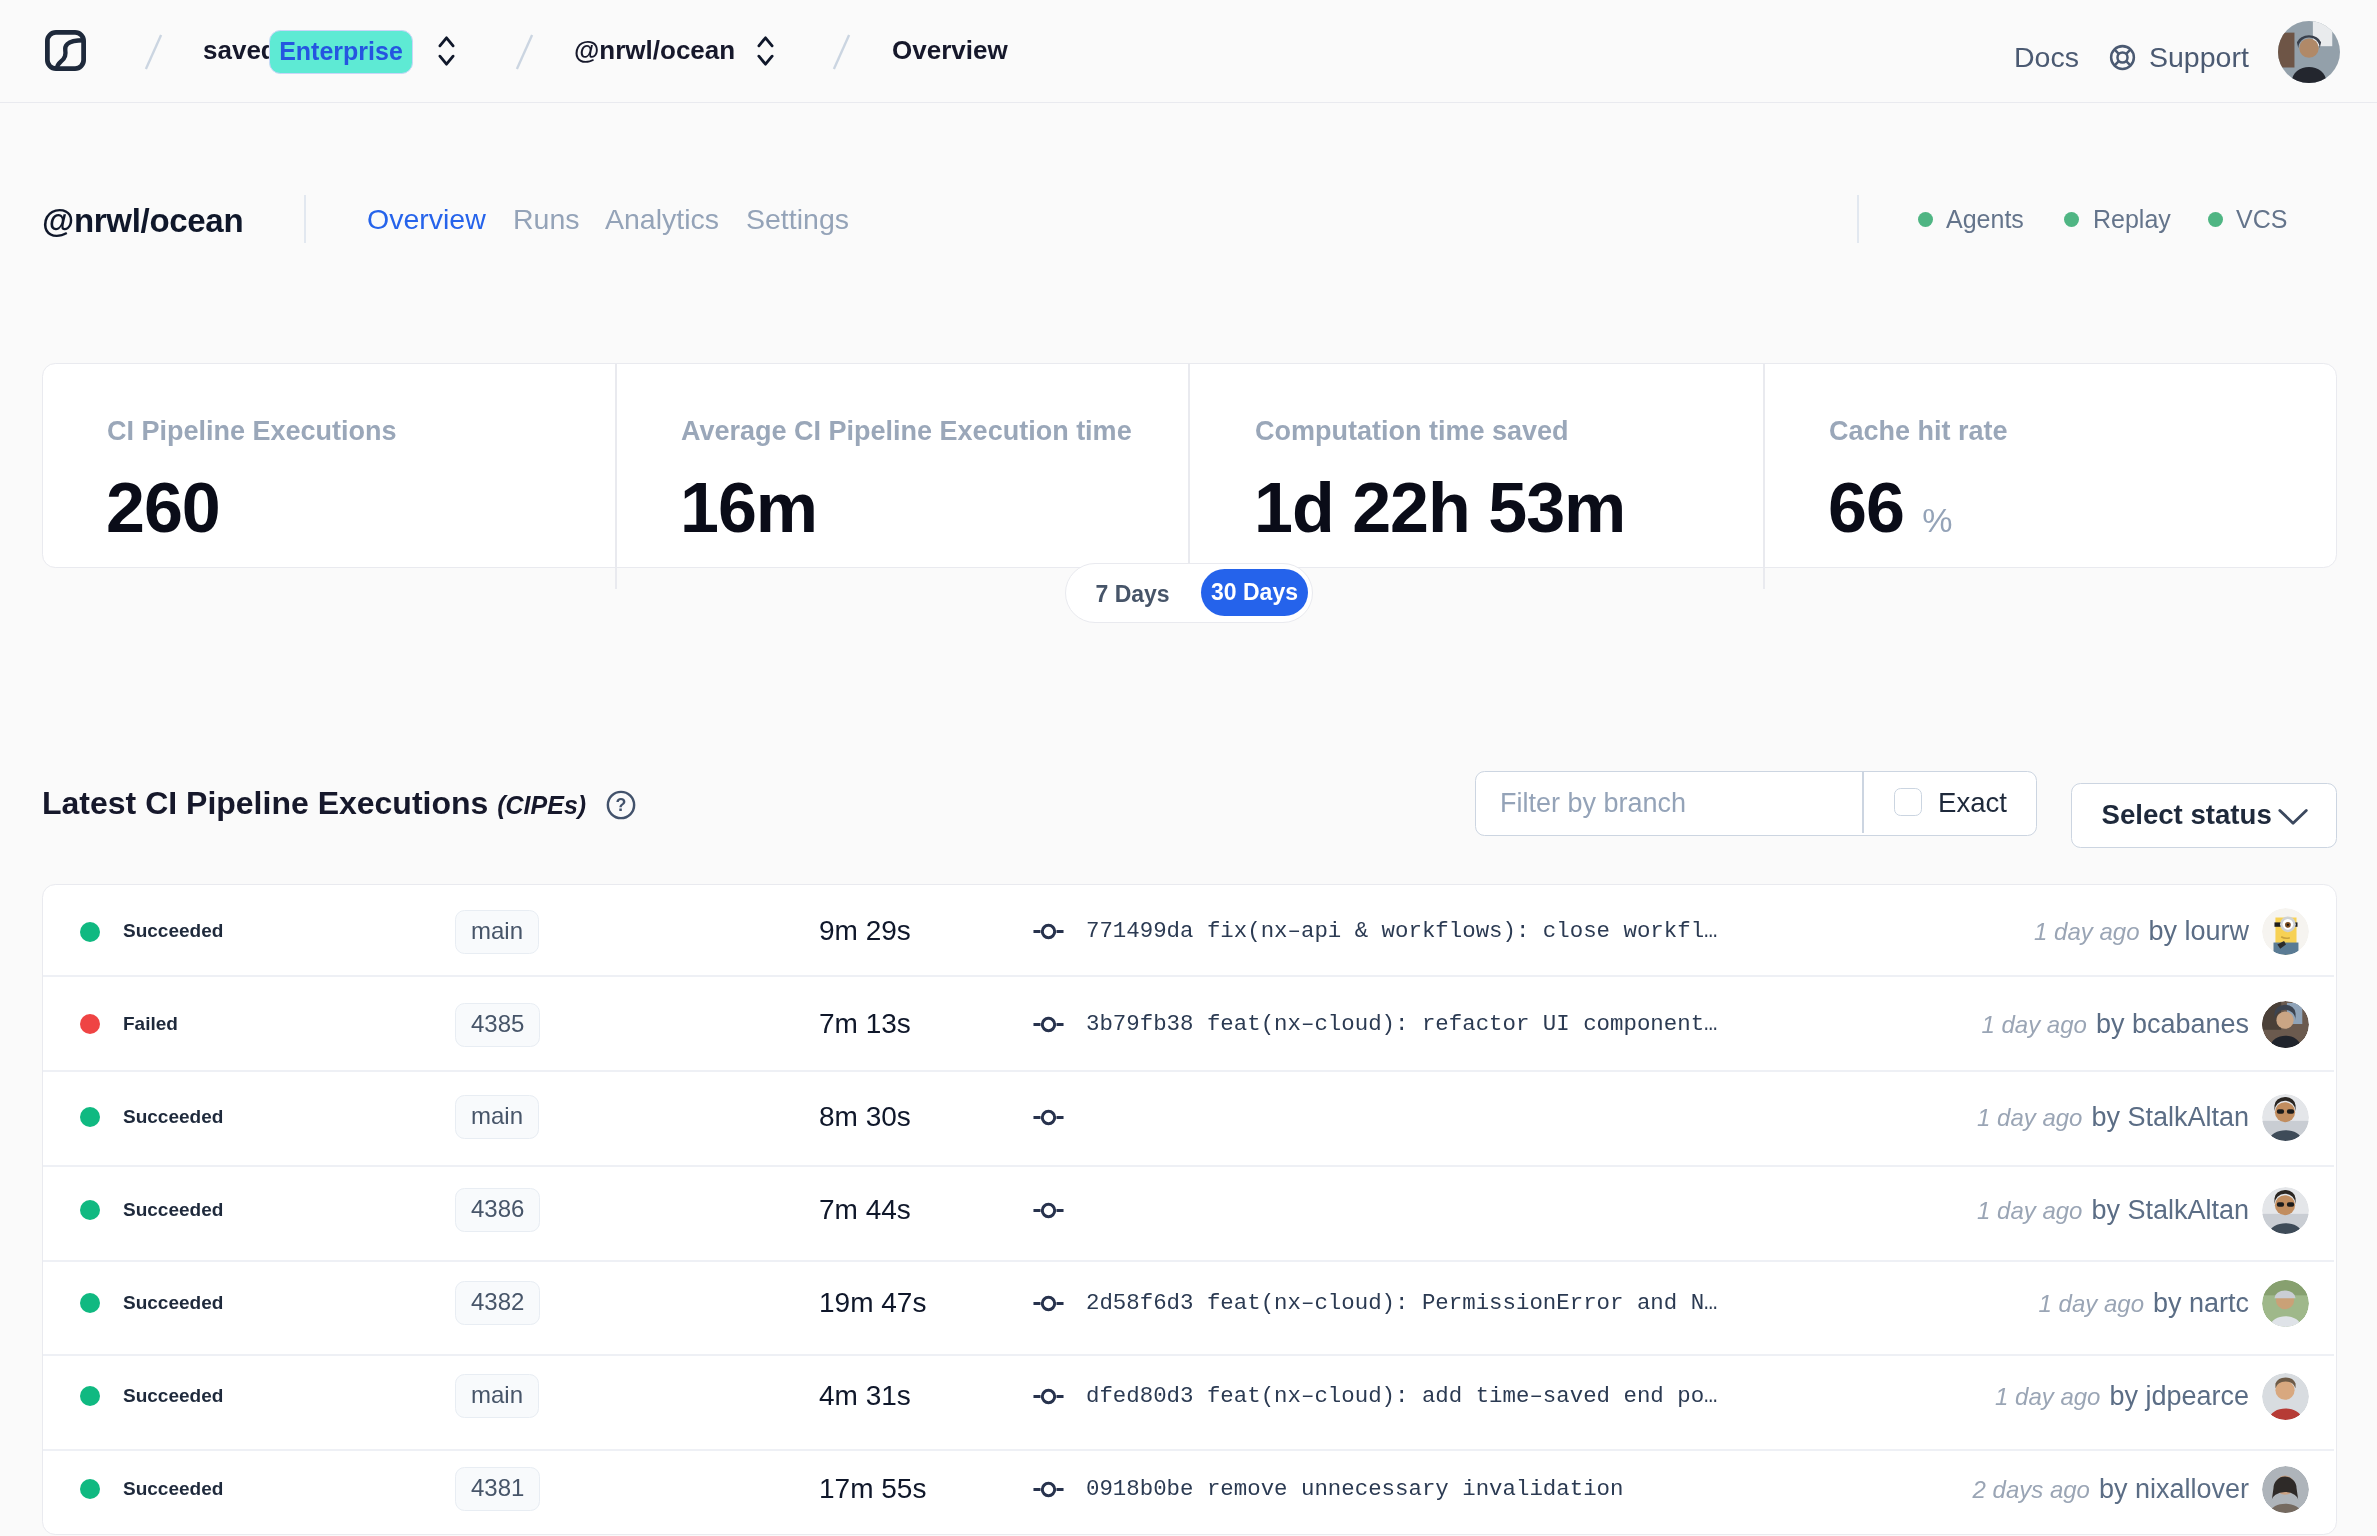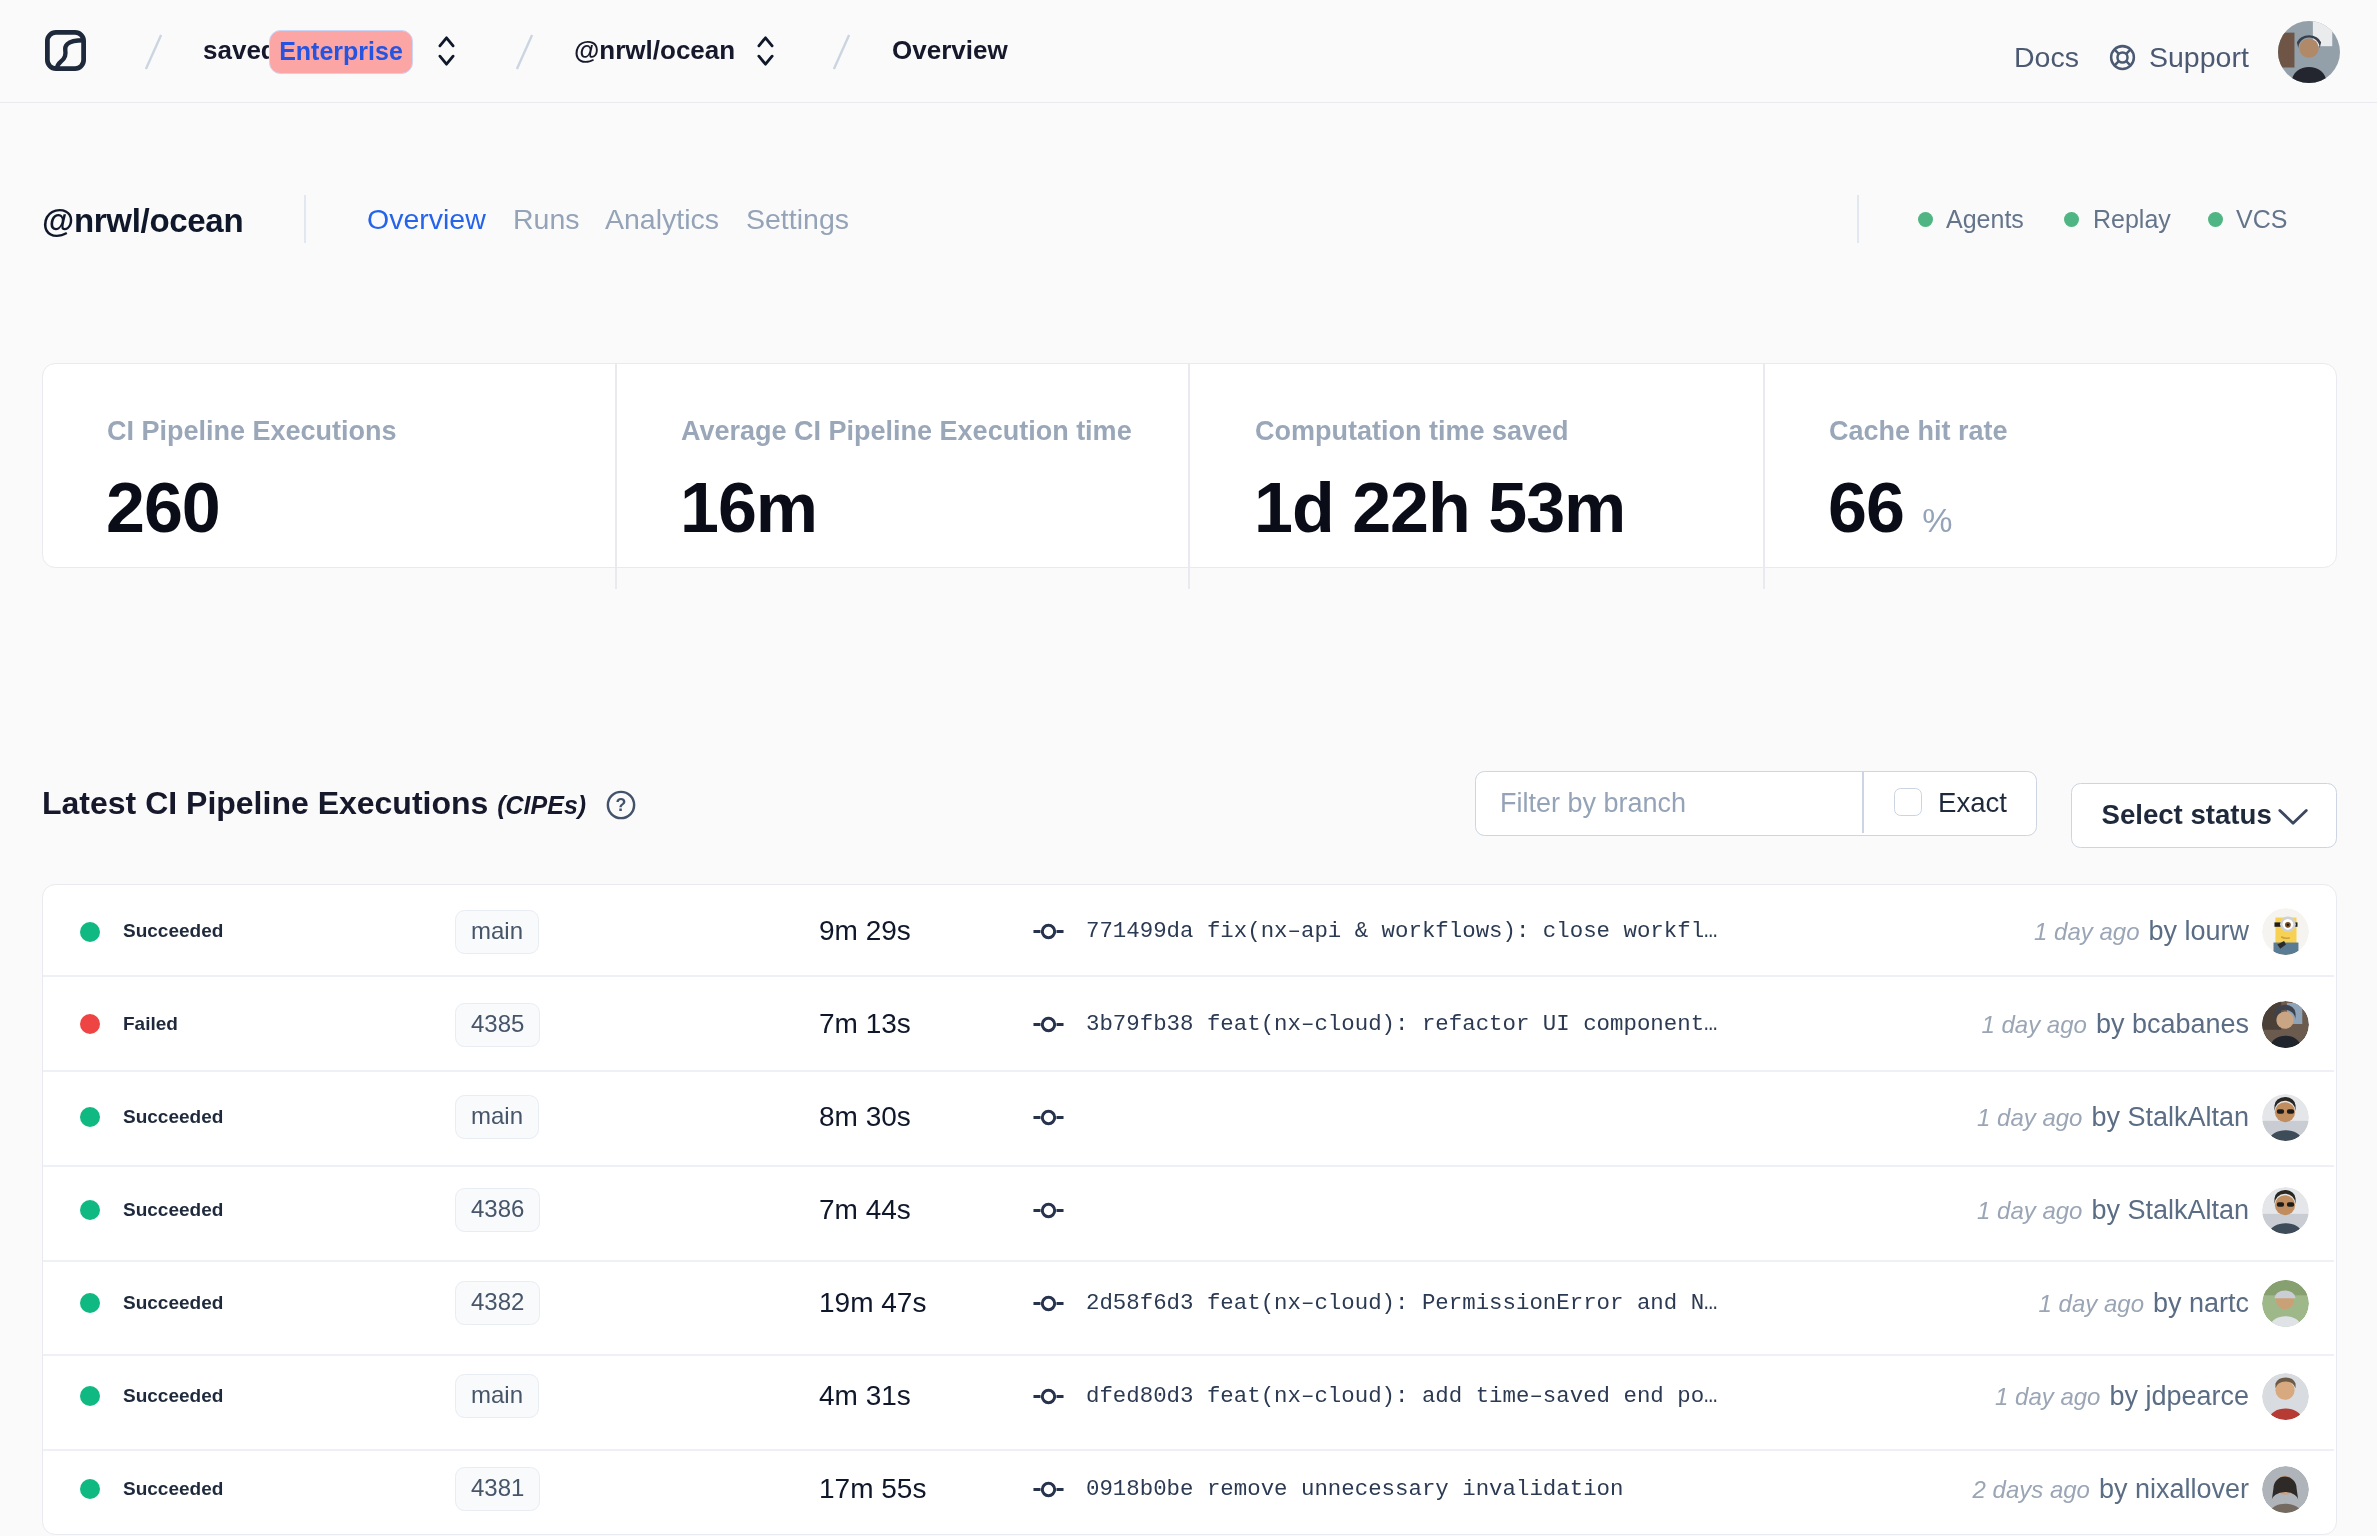--- a/index.html
+++ b/index.html
@@ -1,21 +1,21 @@
 <!DOCTYPE html>
 <html style="font-size:15px"><head>
 <meta charset="utf-8">
 <style>
   * { margin:0; padding:0; box-sizing:border-box; }
   html,body { width:2378px; height:1537px; background:#fafafa; font-family:"Liberation Sans", sans-serif; overflow:hidden; }
   .abs { position:absolute; }
   #page { position:relative; width:2378px; height:1537px; background:#fafafa; }
   #header { position:absolute; left:0; top:0; width:2378px; height:103px; border-bottom:1.9px solid #e9eaef; }
   .crumb { position:absolute; font-weight:600; color:#16182b; font-size:26px; line-height:38px; top:31px; }
-  #entpill { position:absolute; left:269px; top:29.5px; width:144px; height:44px; background:#fca5a5; border:1.9px solid #c9d6f8; border-radius:11.4px; color:#2555e0; font-size:25px; font-weight:600; text-align:center; line-height:40px; }
+  #entpill { position:absolute; left:269px; top:29.5px; width:144px; height:44px; background:#5eead4; border:1.9px solid #c9d6f8; border-radius:11.4px; color:#2555e0; font-size:25px; font-weight:600; text-align:center; line-height:40px; }
   .hdr-link { position:absolute; font-size:28.5px; color:#4b5a72; font-weight:500; top:41px; }
   #orgtitle { position:absolute; left:42px; top:202px; font-size:33px; font-weight:700; color:#0f172a; letter-spacing:-0.3px; line-height:38px; }
   .vdiv { position:absolute; width:1.9px; background:#e2e8f0; }
   .tab { position:absolute; top:205px; font-size:28.5px; font-weight:500; color:#94a3b8; line-height:28.5px; }
   .tab.active { color:#2563eb; }
   .statdot { position:absolute; width:15px; height:15px; border-radius:50%; background:#4fb583; top:212px; }
   .statlbl { position:absolute; top:206px; font-size:25px; color:#64748b; line-height:27px; }
   #stats { position:absolute; left:42px; top:363px; width:2295px; height:205px; background:#fff; border:1.9px solid #e9eaef; border-radius:13.3px; }
   .cell-div { position:absolute; top:0; width:1.9px; height:225px; background:#e9eaef; }
   .stat-label { position:absolute; top:52px; font-size:27px; font-weight:600; color:#9aa7b9; line-height:30px; }
@@ -121,20 +121,24 @@
     <div class="stat-label" style="left:64px;">CI Pipeline Executions</div>
     <div class="stat-value" style="left:63px;">260</div>
     <div class="stat-label" style="left:638px;">Average CI Pipeline Execution time</div>
     <div class="stat-value" style="left:637px;">16m</div>
     <div class="stat-label" style="left:1212px;">Computation time saved</div>
     <div class="stat-value" style="left:1211px;">1d 22h 53m</div>
     <div class="stat-label" style="left:1786px;">Cache hit rate</div>
     <div class="stat-value" style="left:1785px;">66 <span class="pct">%</span></div>
   </div>
 
+  <div id="toggle">
+    <div id="t7">7 Days</div>
+    <div id="t30">30 Days</div>
+  </div>
 
   <div id="secthead">Latest CI Pipeline Executions <span class="cipes">(CIPEs)</span></div>
   <svg class="abs" style="left:606px; top:790px;" width="30" height="30" viewBox="0 0 32 32">
     <circle cx="16" cy="16" r="14" fill="none" stroke="#42526b" stroke-width="2.6"></circle>
     <text x="16" y="22.5" text-anchor="middle" font-size="19" font-weight="600" fill="#42526b" font-family="Liberation Sans">?</text>
   </svg>
 
   <div id="filtergroup">
     <div class="divv"></div>
     <div id="fplaceholder">Filter by branch</div>

